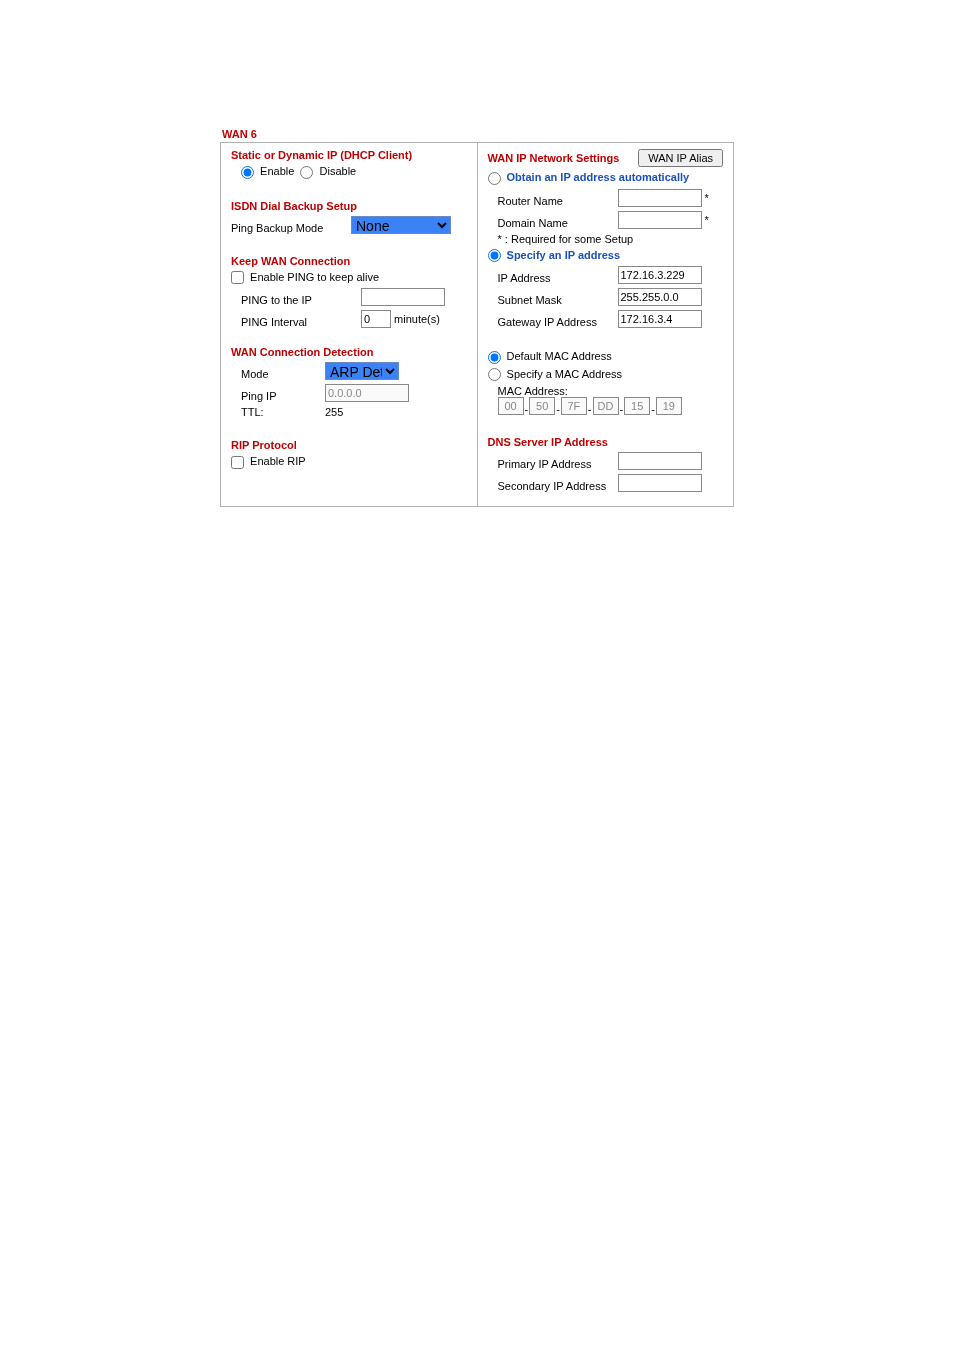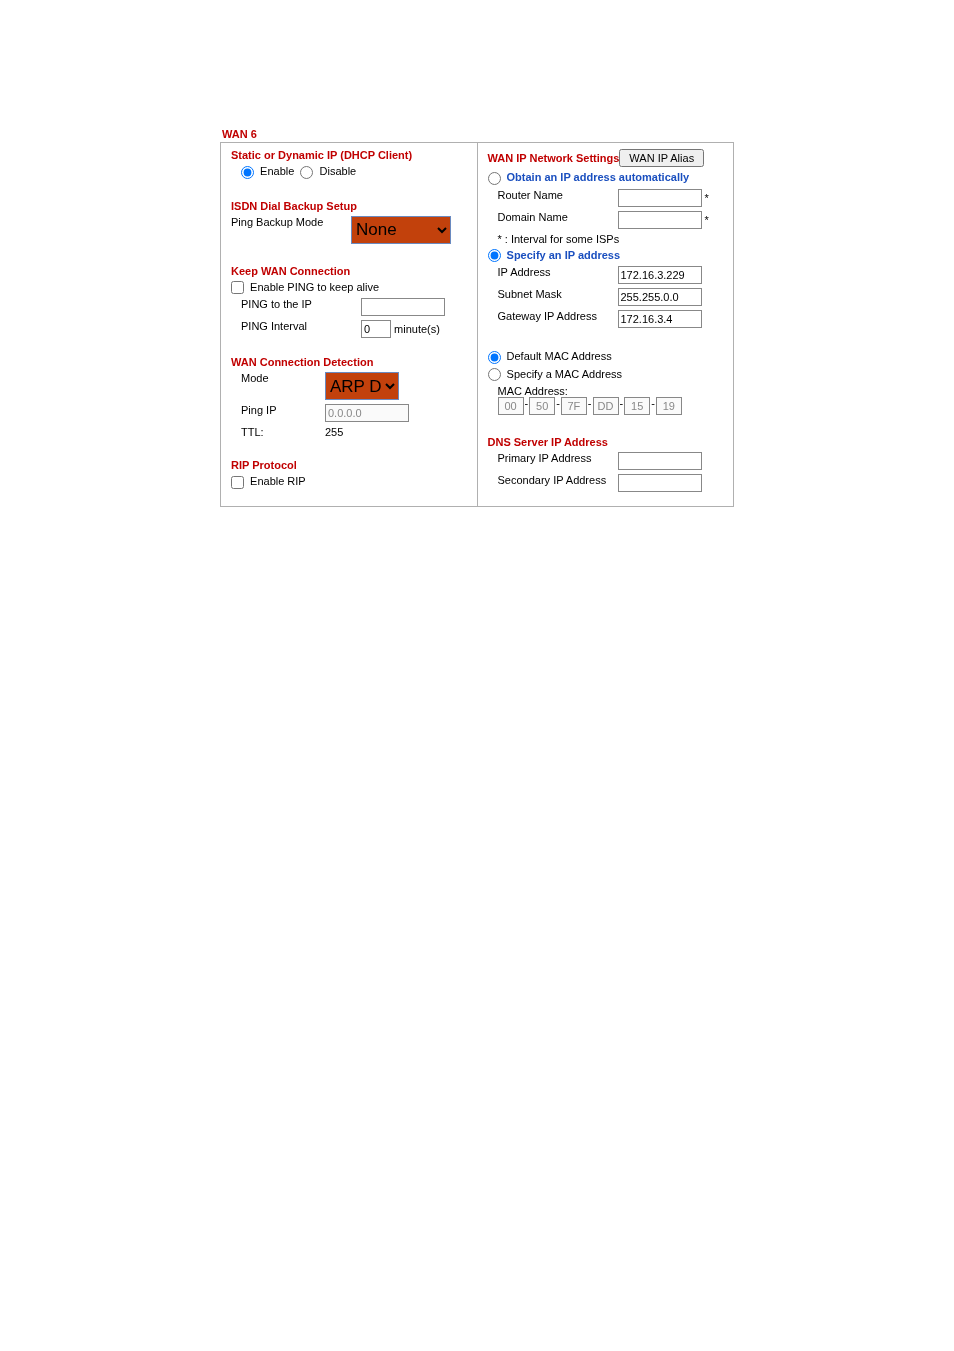--- a/index.html
+++ b/index.html
@@ -50,21 +50,21 @@
     font-weight: bold;
     font-size: 11px;
     margin-top: 21px;
     margin-bottom: 4px;
   }
   .section-title-first {
     margin-top: 0;
   }
   .row {
     display: flex;
-    align-items: flex-start;
+    align-items: flex-end;
     margin-bottom: 4px;
   }
   .row .label {
     width: 120px;
     color: #000000;
   }
   .row .value {
     flex: 1;
     display: flex;
     align-items: center;
@@ -74,42 +74,42 @@
     height: 16px;
     font-size: 11px;
     padding: 0 2px;
     font-family: Verdana, Arial, sans-serif;
   }
   .txt-w80 { width: 78px; }
   .txt-w24 { width: 24px; }
   .txt-wmac { width: 20px; }
   select.sel {
     border: 1px solid #6a8ac0;
-    background: #c2410c;
-    height: 28px;
-    font-size: 17px;
+    background: #3b82f6;
+    height: 18px;
+    font-size: 14px;
     font-family: Verdana, Arial, sans-serif;
   }
   .sel-none { width: 100px; }
   .sel-arp  { width: 74px; }
   .indent {
     padding-left: 10px;
   }
   .radio, .chk {
     margin: 0 3px 0 0;
     vertical-align: middle;
   }
   .blue-bold {
     color: #1a4fbf;
     font-weight: bold;
   }
   .right-header {
     display: flex;
     align-items: center;
-    justify-content: flex-start;
+    justify-content: space-between;
   }
   .wan-alias-btn {
     font-size: 11px;
     padding: 1px 8px;
     font-family: Verdana, Arial, sans-serif;
   }
   .mac-row input.txt {
     text-align: center;
     color: #888;
   }
@@ -243,21 +243,21 @@
             &nbsp;<span class="ast">*</span>
           </div>
         </div>
         <div class="row indent">
           <div class="label">Domain Name</div>
           <div class="value">
             <input type="text" class="txt txt-w80" value="" style="">
             &nbsp;<span class="ast">*</span>
           </div>
         </div>
-        <div class="row indent note">*  :  Interval for some ISPs</div>
+        <div class="row indent note">*  :  Required for some Setup</div>
 
         <div class="row">
           <label>
             <input type="radio" name="ipmode" class="radio" checked="" style="">
             <span class="blue-bold">Specify an IP address</span>
           </label>
         </div>
 
         <div class="row indent">
           <div class="label">IP Address</div>

